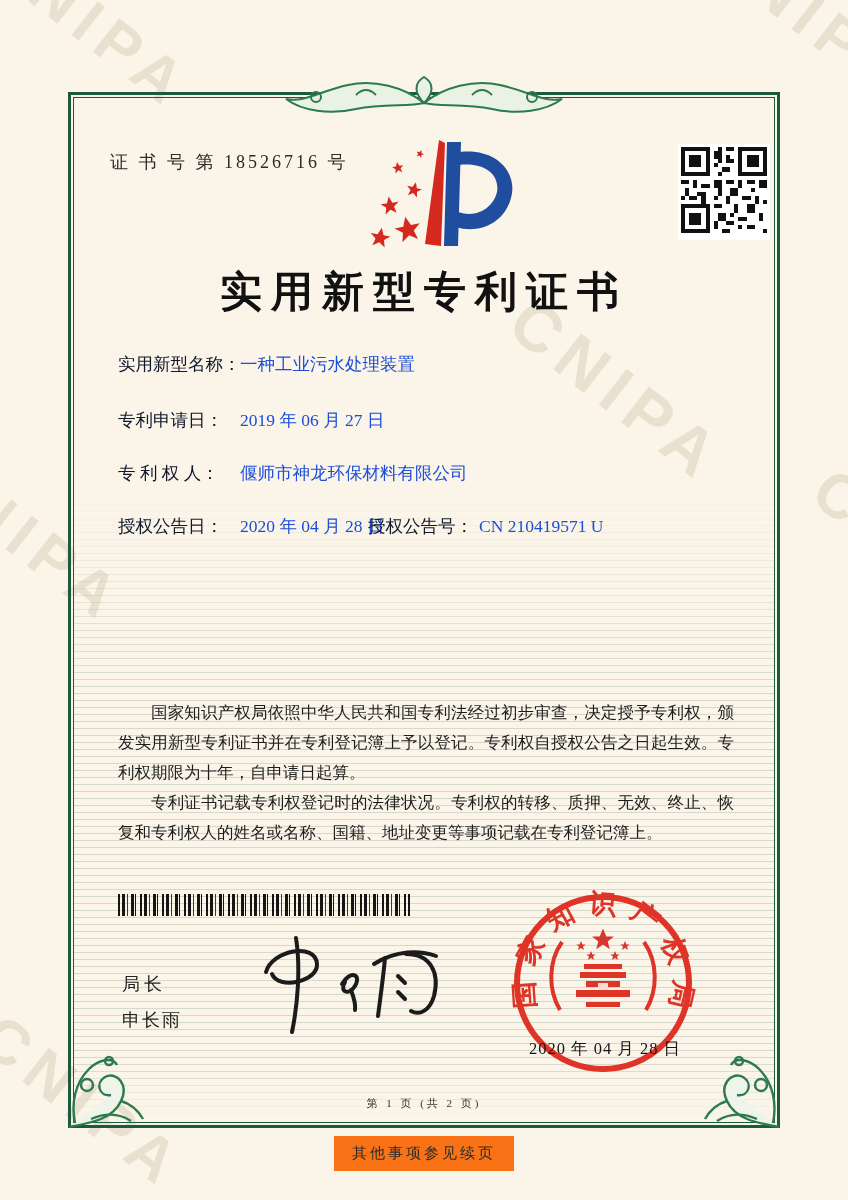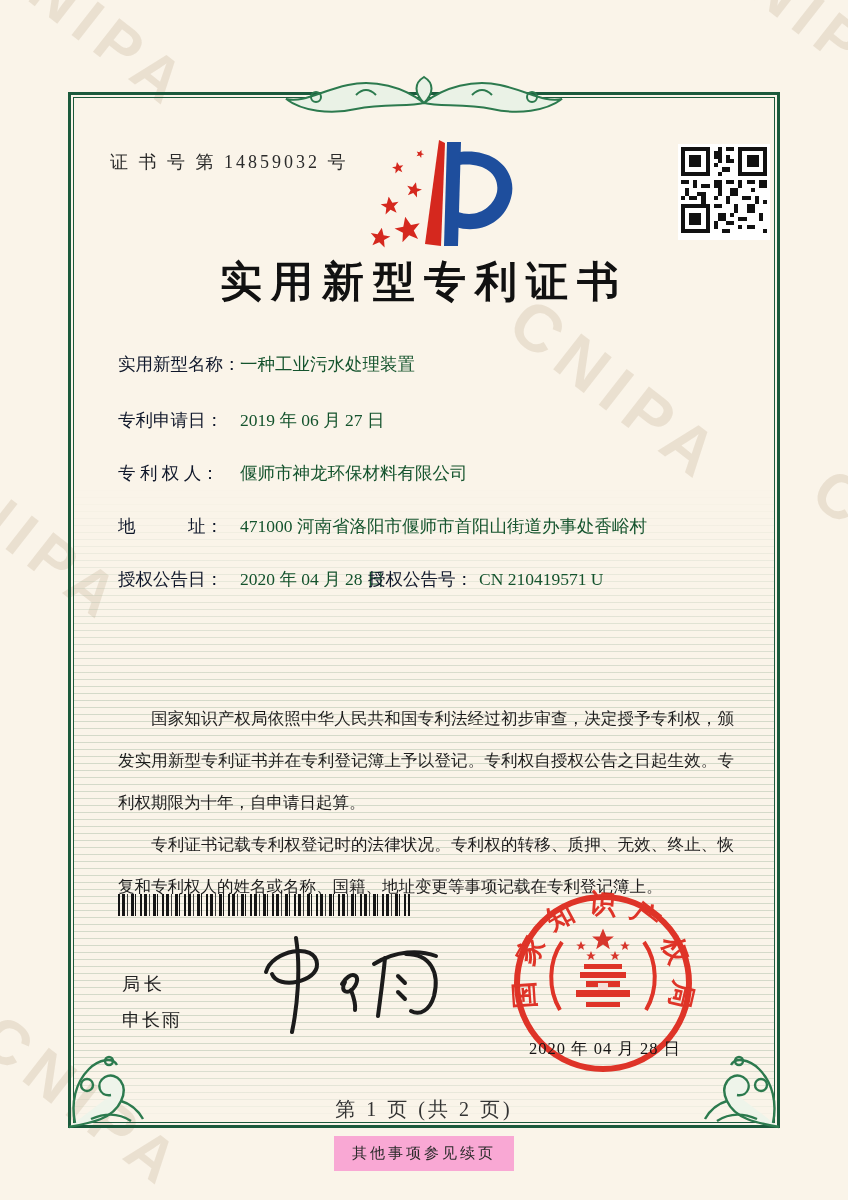--- a/index.html
+++ b/index.html
@@ -51,37 +51,37 @@
   .cert-no {
     position:absolute; left:110px; top:150px;
     font-size:18px; letter-spacing:3px; color:#2b2b2b;
   }
   .logo { position:absolute; left:346px; top:134px; }
   .qr-box {
     position:absolute; left:678px; top:144px;
     background:#fff; padding:3px;
   }
   .title {
-    position:absolute; left:0; top:254px; width:848px;
+    position:absolute; left:0; top:264px; width:848px;
     text-align:center; font-size:42px; font-weight:bold;
     letter-spacing:9px; color:#111;
   }
 
   
   .fields { position:absolute; left:118px; top:352px; width:620px; }
   .field-row { white-space:nowrap; font-size:17.5px; margin-bottom:29px; position:relative; height:24px; }
   .field-row:first-child { margin-bottom:32px; }
   .f-label { display:inline-block; width:122px; color:#0f172a; }
-  .f-value { color:#14532d; }
+  .f-value { color:#1d4ed8; }
   .pair2 { position:absolute; left:250px; top:0; white-space:nowrap; }
 
   
   .body-text {
     position:absolute; left:118px; top:698px; width:616px;
-    font-size:16.5px; line-height:42px; text-align:justify; color:#1d1d1d;
+    font-size:16.5px; line-height:30px; text-align:justify; color:#1d1d1d;
   }
   .body-text p { text-indent:2em; margin:0; }
 
   
   .barcode {
     position:absolute; left:118px; top:894px; width:292px; height:22px;
     background:
       repeating-linear-gradient(90deg,
         #151515 0 2px, transparent 2px 4px,
         #151515 4px 7px, transparent 7px 9px,
@@ -98,25 +98,25 @@
   
   .seal { position:absolute; left:508px; top:888px; width:190px; height:190px; }
   .seal-date {
     position:absolute; left:512px; top:1038px; width:186px;
     text-align:center; font-size:16.5px; color:#161616; letter-spacing:1px;
   }
 
   
   .page-info {
     position:absolute; left:68px; top:1096px; width:712px;
-    text-align:center; font-size:20px; letter-spacing:3px; color:#333;
+    text-align:center; font-size:11px; letter-spacing:3px; color:#333;
   }
   .continuation {
     position:absolute; left:50%; top:1136px; transform:translateX(-50%);
-    background:#f9a8d4; padding:8px 18px;
+    background:#f97316; padding:8px 18px;
     font-size:15px; letter-spacing:3px; color:#2a2a2a;
   }
 </style>
 </head>
 <body>
 
 <div class="wm" style="left:-30px; top:-14px;">CNIPA</div>
 <div class="wm" style="left:690px; top:-20px;">CNIPA</div>
 <div class="wm" style="left:492px; top:352px; font-size:66px;">CNIPA</div>
 <div class="wm" style="left:-96px; top:500px;">CNIPA</div>
@@ -153,21 +153,21 @@
       <path d="M8,100 C30,96 52,92 60,74 C68,58 56,44 44,50 C34,56 38,70 50,68" fill="#eef4ea"></path>
       <path d="M14,96 C10,76 14,56 28,42 C38,32 52,30 56,38" fill="none"></path>
       <path d="M30,92 C44,86 58,86 70,94" fill="none"></path>
       <circle cx="26" cy="58" r="6"></circle>
         <circle cx="48" cy="34" r="4"></circle>
       <path d="M60,74 q14,4 22,18"></path>
     </g>
   </svg>
 </div>
 
-<div class="cert-no">证 书 号 第 14859032 号</div>
+<div class="cert-no">证 书 号 第 18526716 号</div>
 
 <svg class="logo" width="168" height="118" viewBox="0 0 168 118">
   <defs>
     <symbol id="star" viewBox="-10 -10 20 20">
       <polygon points="0,-10 2.9,-3.1 9.5,-3.1 4.1,1.2 5.9,8.1 0,4 -5.9,8.1 -4.1,1.2 -9.5,-3.1 -2.9,-3.1" fill="#d5281e"></polygon>
     </symbol>
   </defs>
 
   <polygon points="93,6 99,9 95,112 79,110" fill="#d5281e"></polygon>
 
@@ -248,23 +248,20 @@
   <div class="field-row">
     <span class="f-label">实用新型名称：</span><span class="f-value">一种工业污水处理装置</span>
   </div>
   <div class="field-row">
     <span class="f-label">专利申请日：</span><span class="f-value">2019 年 06 月 27 日</span>
   </div>
   <div class="field-row">
     <span class="f-label">专 利 权 人：</span><span class="f-value">偃师市神龙环保材料有限公司</span>
   </div>
   <div class="field-row">
-    <span class="f-label">地　　　址：</span><span class="f-value">471000 河南省洛阳市偃师市首阳山街道办事处香峪村</span>
-  </div>
-  <div class="field-row">
     <span class="f-label">授权公告日：</span><span class="f-value">2020 年 04 月 28 日</span>
     <span class="pair2">
       <span class="f-label" style="width:auto; margin-right:6px;">授权公告号：</span><span class="f-value">CN 210419571 U</span>
     </span>
   </div>
 </div>
 
 <div class="body-text">
   <p>国家知识产权局依照中华人民共和国专利法经过初步审查，决定授予专利权，颁发实用新型专利证书并在专利登记簿上予以登记。专利权自授权公告之日起生效。专利权期限为十年，自申请日起算。</p>
   <p>专利证书记载专利权登记时的法律状况。专利权的转移、质押、无效、终止、恢复和专利权人的姓名或名称、国籍、地址变更等事项记载在专利登记簿上。</p>

